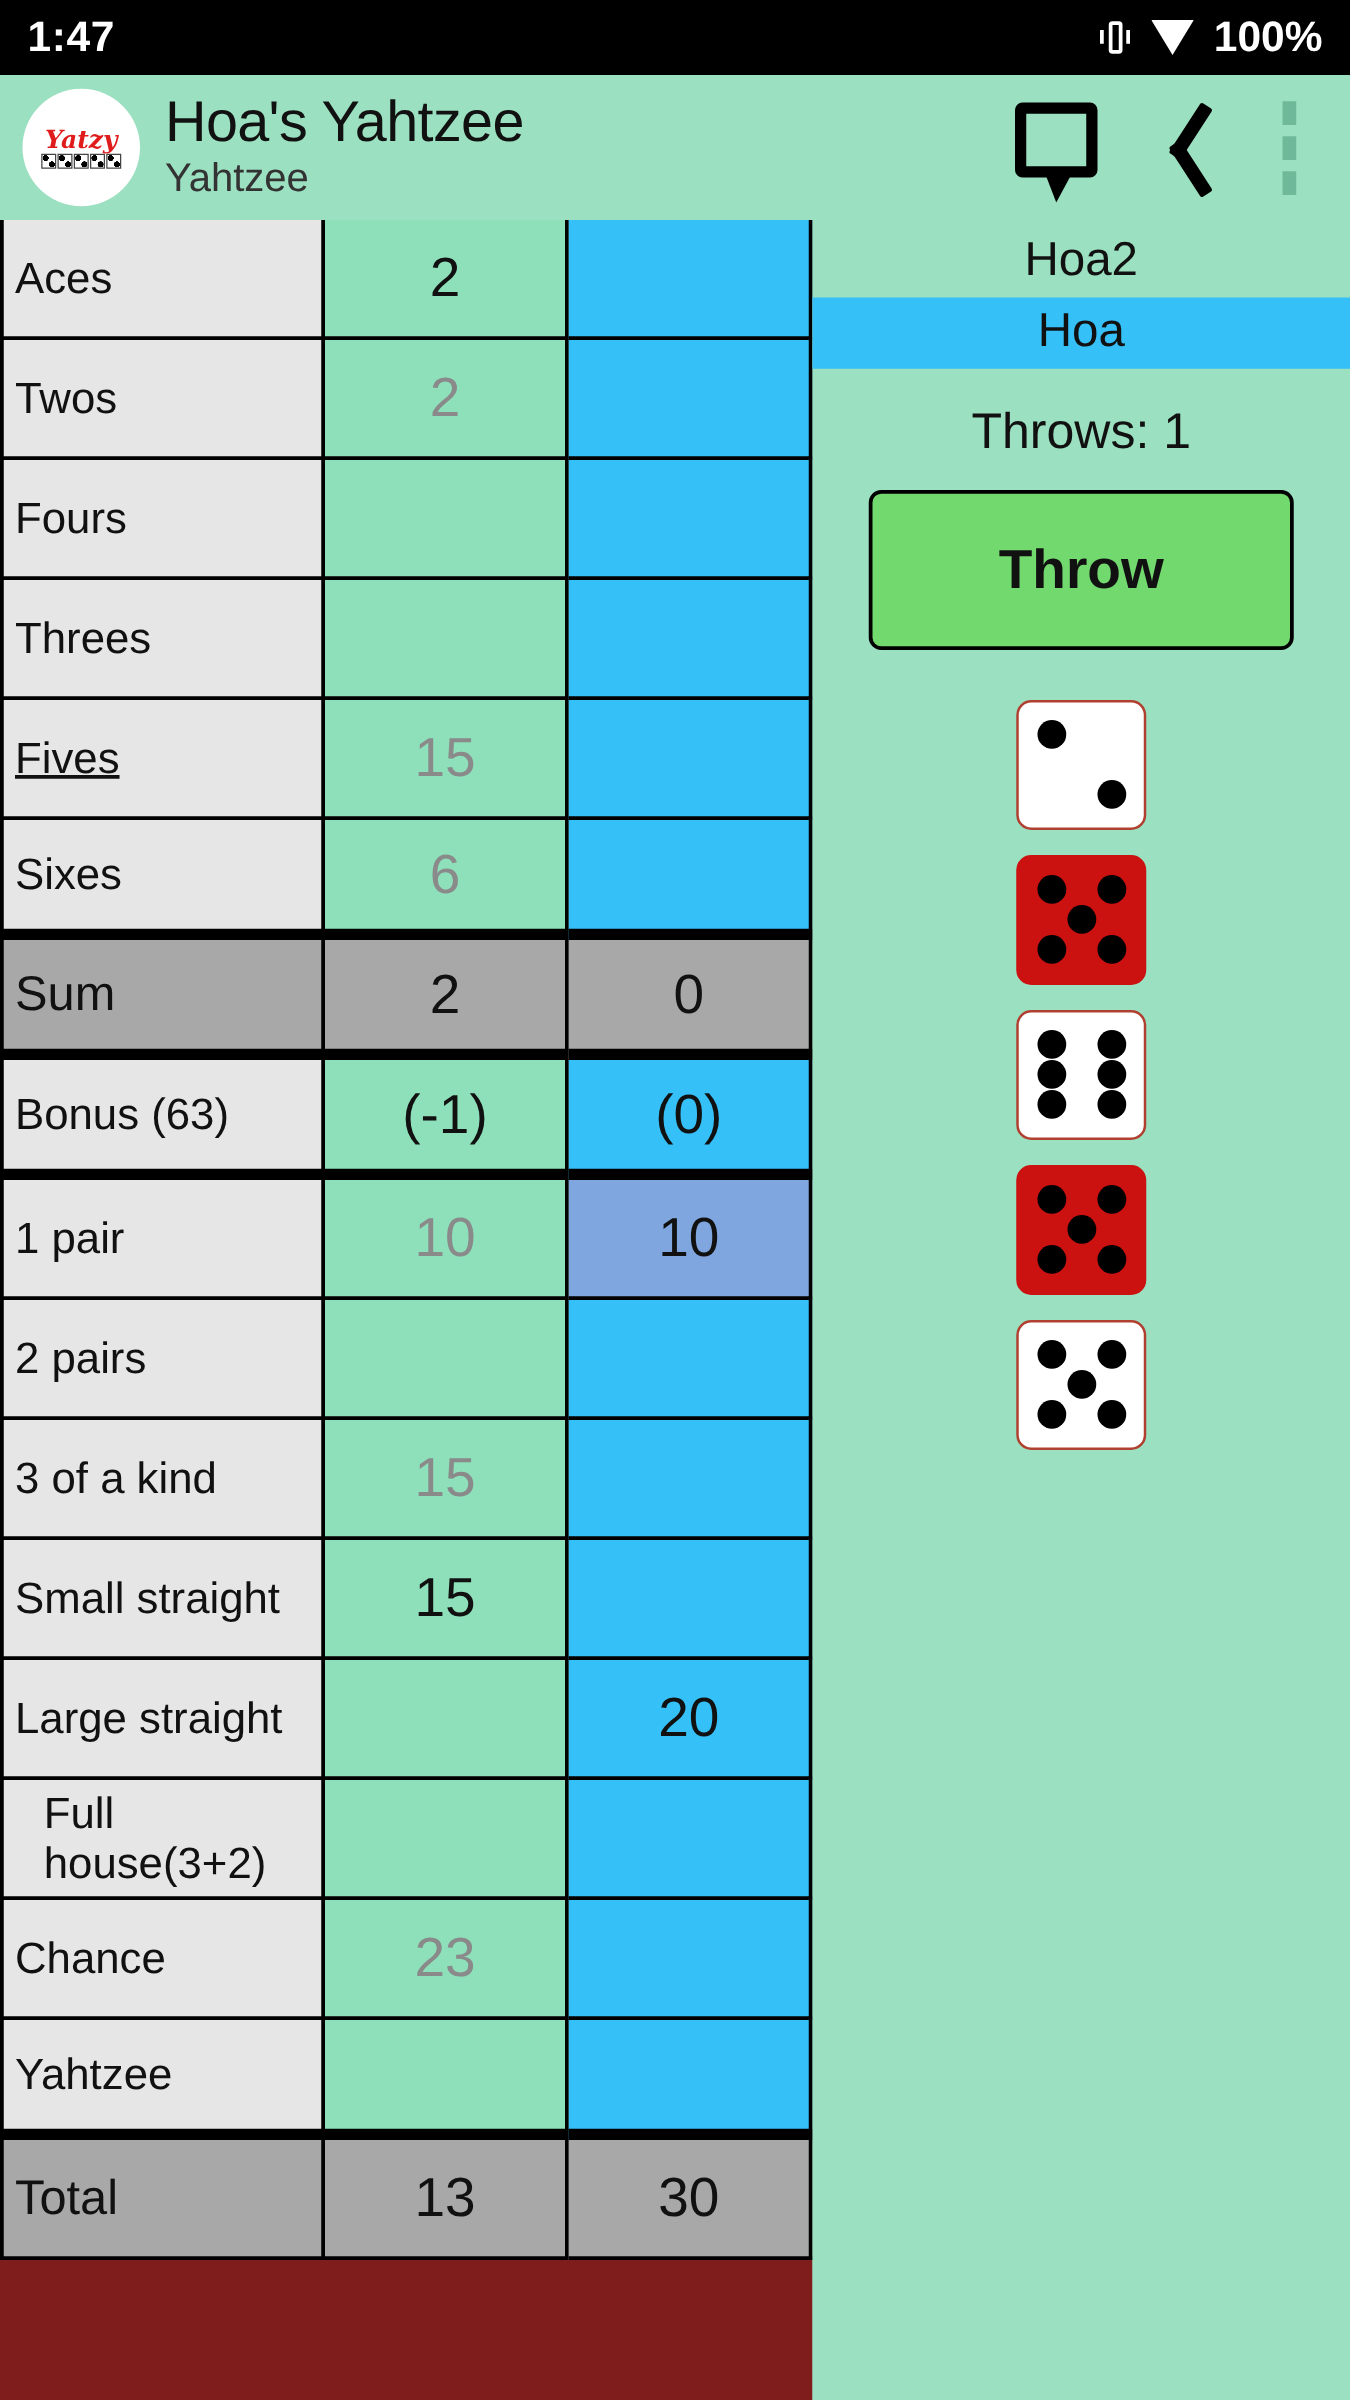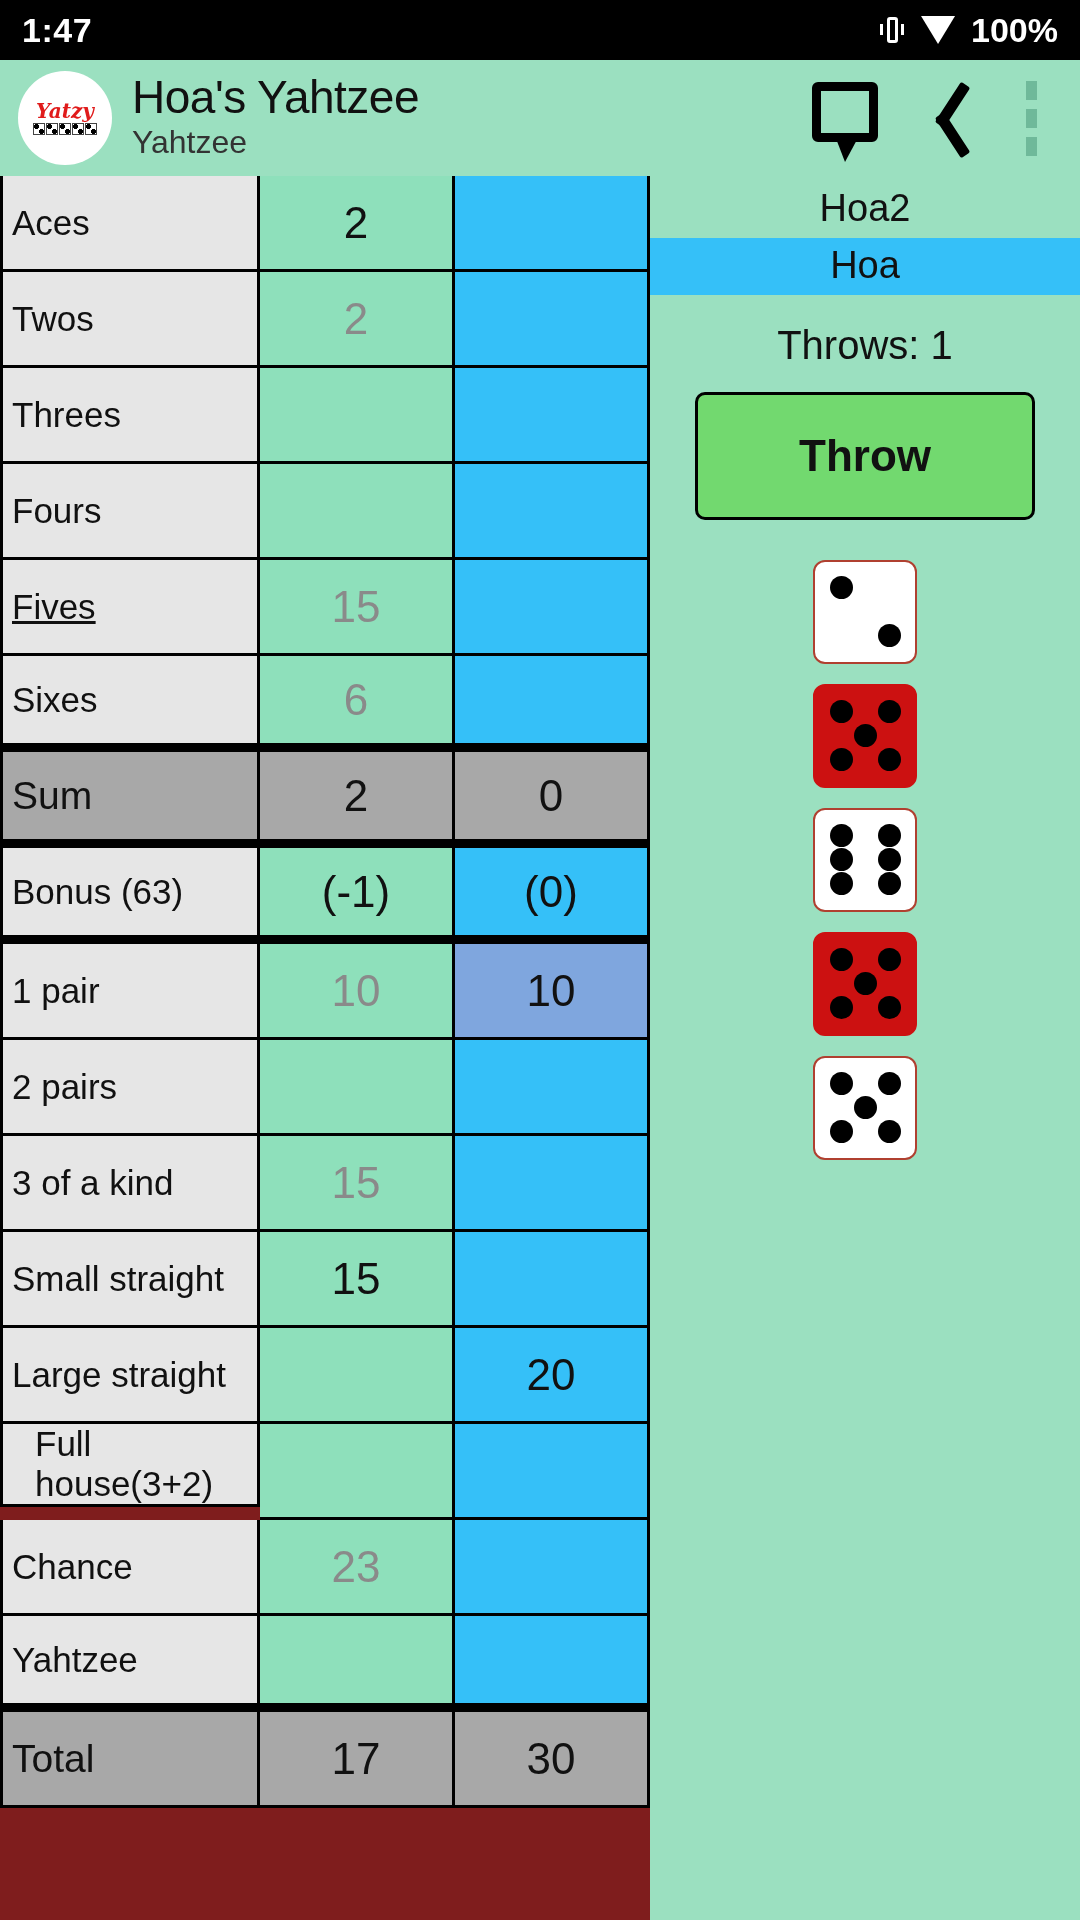--- a/index.html
+++ b/index.html
@@ -223,26 +223,26 @@
         <div class="cat" style="height: 96px;">Aces</div>
         <div class="c1 val-firm" style="height: 96px;">2</div>
         <div class="c2 val-firm" style="height: 96px;"></div>
       </div>
       <div class="srow">
         <div class="cat" style="height: 96px;">Twos</div>
         <div class="c1 val-hint" style="height: 96px;">2</div>
         <div class="c2 val-firm" style="height: 96px;"></div>
       </div>
       <div class="srow">
+        <div class="cat" style="height: 96px;">Fours</div>
+        <div class="c1 val-firm" style="height: 96px;"></div>
+        <div class="c2 val-firm" style="height: 96px;"></div>
+      </div>
+      <div class="srow">
         <div class="cat" style="height: 96px;">Threes</div>
-        <div class="c1 val-firm" style="height: 96px;"></div>
-        <div class="c2 val-firm" style="height: 96px;"></div>
-      </div>
-      <div class="srow">
-        <div class="cat" style="height: 96px;">Fours</div>
         <div class="c1 val-firm" style="height: 96px;"></div>
         <div class="c2 val-firm" style="height: 96px;"></div>
       </div>
       <div class="srow">
         <div class="cat" style="height: 96px; text-decoration: underline;">Fives</div>
         <div class="c1 val-hint" style="height: 96px;">15</div>
         <div class="c2 val-firm" style="height: 96px;"></div>
       </div>
       <div class="srow sep">
         <div class="cat" style="height: 96px; text-align: center;">Sixes</div>
@@ -278,37 +278,37 @@
         <div class="cat" style="height: 96px;">Small straight</div>
         <div class="c1 val-firm" style="height: 96px;">15</div>
         <div class="c2 val-firm" style="height: 96px;"></div>
       </div>
       <div class="srow">
         <div class="cat" style="height: 96px;">Large straight</div>
         <div class="c1 val-firm" style="height: 96px;"></div>
         <div class="c2 val-firm" style="height: 96px;">20</div>
       </div>
       <div class="srow">
-        <div class="cat" style="height: 83px; padding-left: 32px;">Full house(3+2)</div>
+        <div class="cat" style="height: 96px; padding-left: 32px;">Full house(3+2)</div>
         <div class="c1 val-firm" style="height: 96px;"></div>
         <div class="c2 val-firm" style="height: 96px;"></div>
       </div>
       <div class="srow">
         <div class="cat" style="height: 96px;">Chance</div>
         <div class="c1 val-hint" style="height: 96px;">23</div>
         <div class="c2 val-firm" style="height: 96px;"></div>
       </div>
       <div class="srow sep">
         <div class="cat" style="height: 96px;">Yahtzee</div>
         <div class="c1 val-firm" style="height: 96px;"></div>
         <div class="c2 val-firm" style="height: 96px;"></div>
       </div>
       <div class="srow total-row">
         <div class="cat" style="height: 96px;">Total</div>
-        <div class="c1 val-firm" style="height: 96px;">17</div>
+        <div class="c1 val-firm" style="height: 96px;">13</div>
         <div class="c2 val-firm" style="height: 96px;">30</div>
       </div>
     </div>
 
   <div id="side-panel">
     <div id="player-other">Hoa2</div>
     <div id="player-current">Hoa</div>
     <div id="throws-label">Throws: 1</div>
     <div id="throw-button">Throw</div>
     <div id="dice-tray">

